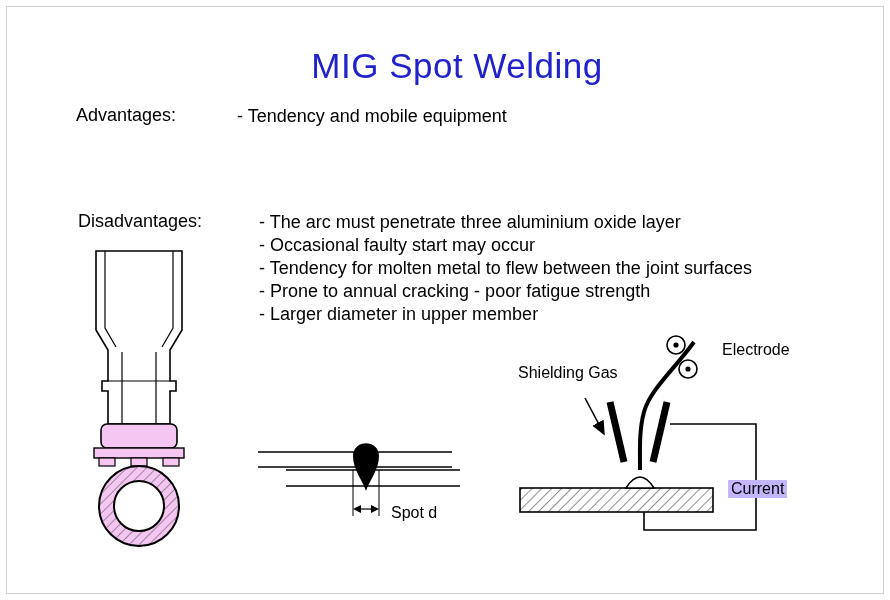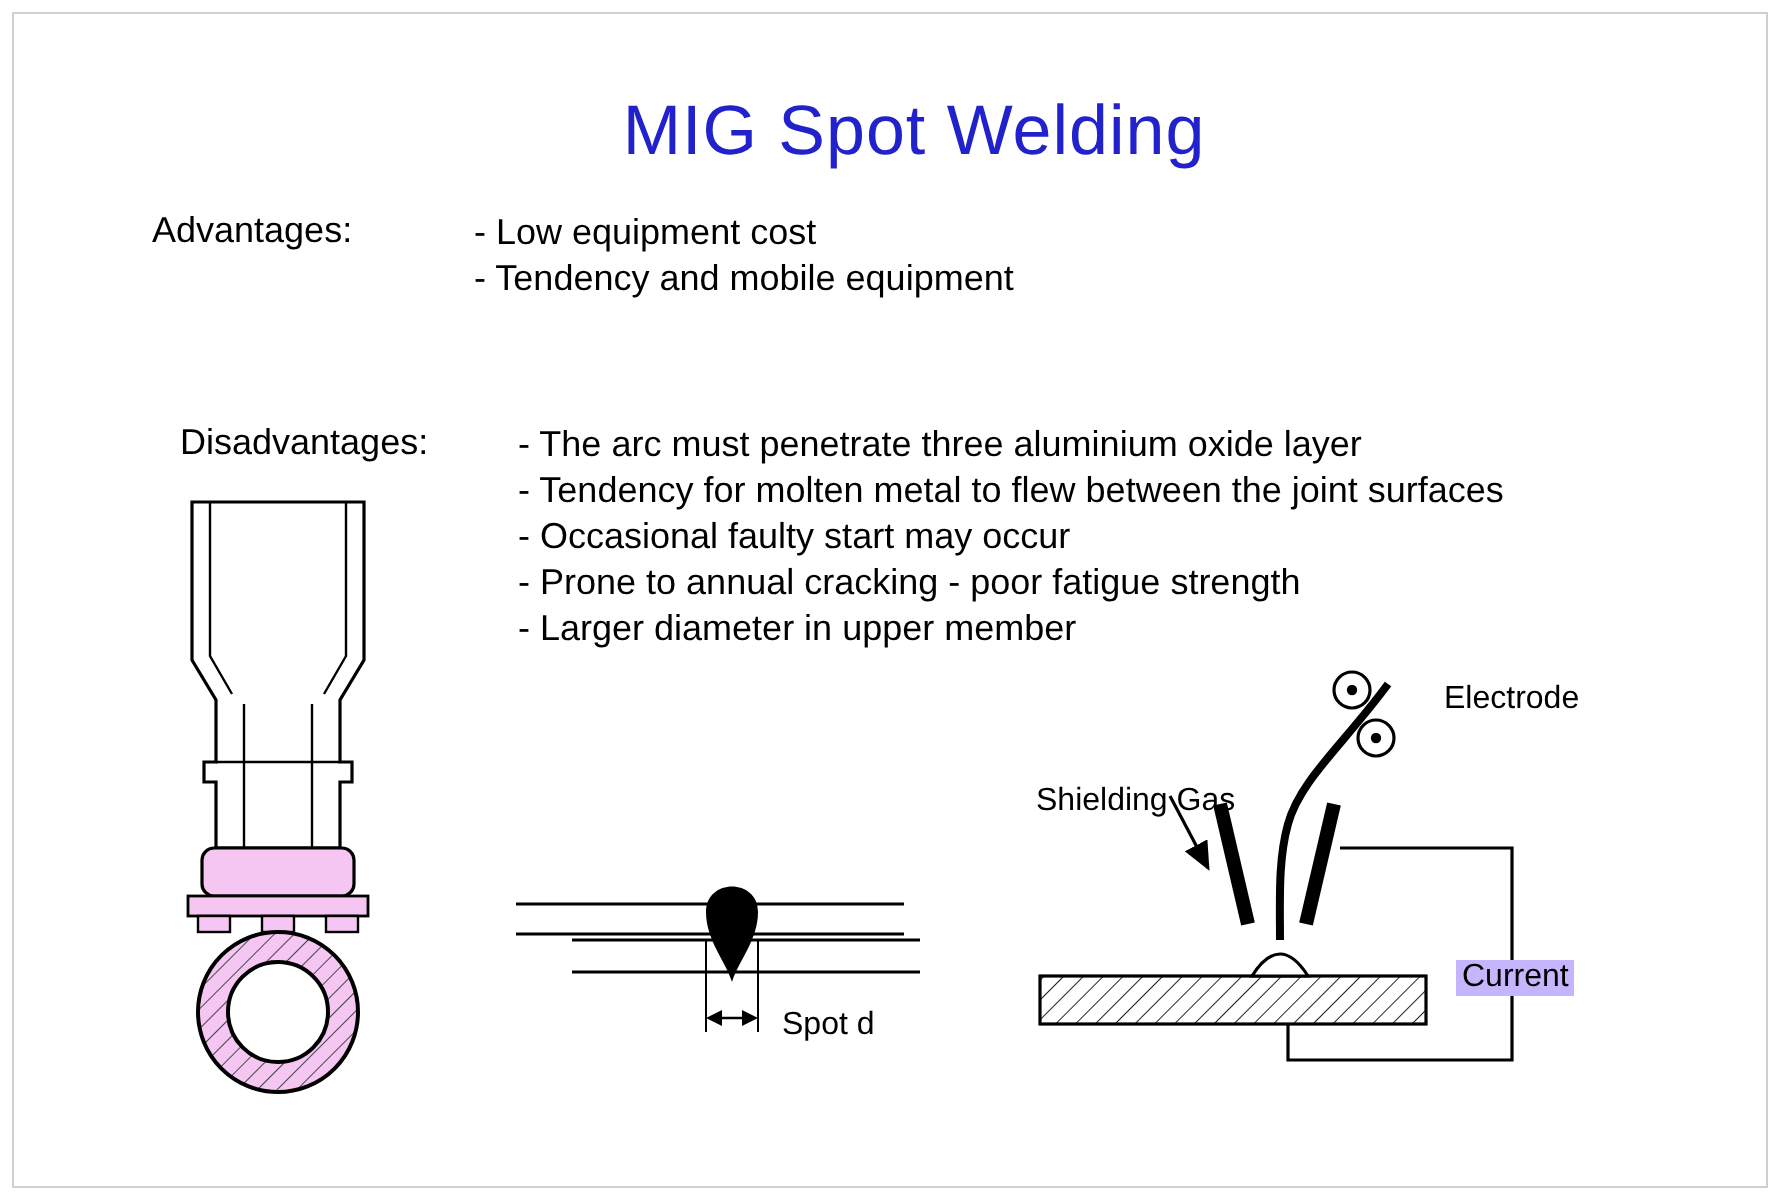--- a/index.html
+++ b/index.html
@@ -25,48 +25,47 @@
     text-align: center;
     font-size: 35px;
     color: #2222cc;
     letter-spacing: 0.5px;
   }
   .section-label { position: absolute; font-size: 18px; }
   .items { position: absolute; font-size: 18px; }
   .items .item { line-height: 23px; white-space: nowrap; }
   #adv-label { left: 76px;  top: 105px; }
   #adv-items { left: 237px; top: 105px; }
-  #dis-label { left: 78px;  top: 211px; margin-left: 12px; }
+  #dis-label { left: 78px;  top: 211px; }
   #dis-items { left: 235px; top: 211px; margin-left: 24px; }
   .dlabel { position: absolute; font-size: 16px; white-space: nowrap; }
-  #lbl-shielding { left: 518px; top: 392px; }
+  #lbl-shielding { left: 518px; top: 364px; }
   #lbl-electrode { left: 722px; top: 341px; }
   #lbl-current   { left: 728px; top: 480px; background: #c4b5fd; padding: 0 3px; }
   #lbl-spotd     { left: 391px; top: 504px; text-align: center; }
   #diagram-svg { position: absolute; left: 0; top: 0; }
 </style>
 </head>
 <body>
 
 <div id="slide">
   <div id="frame"></div>
 
   <div class="title">MIG Spot Welding</div>
 
   <div class="section-label" id="adv-label">Advantages:</div>
   <div class="items" id="adv-items">
-    <div class="item">- Low equipment cost</div>
     <div class="item">- Tendency and mobile equipment</div>
   </div>
 
   <div class="section-label" id="dis-label">Disadvantages:</div>
   <div class="items" id="dis-items">
     <div class="item">- The arc must penetrate three aluminium oxide layer</div>
+    <div class="item">- Occasional faulty start may occur</div>
     <div class="item">- Tendency for molten metal to flew between the joint surfaces</div>
-    <div class="item">- Occasional faulty start may occur</div>
     <div class="item">- Prone to annual cracking - poor fatigue strength</div>
     <div class="item">- Larger diameter in upper member</div>
   </div>
 
   <svg id="diagram-svg" width="890" height="600" viewBox="0 0 890 600">
     <defs>
       <pattern id="hatchPink" width="7" height="7" patternUnits="userSpaceOnUse" patternTransform="rotate(45)">
         <rect width="7" height="7" fill="#f5c6f2"></rect>
         <line x1="0" y1="0" x2="0" y2="7" stroke="#444" stroke-width="1"></line>
       </pattern>

